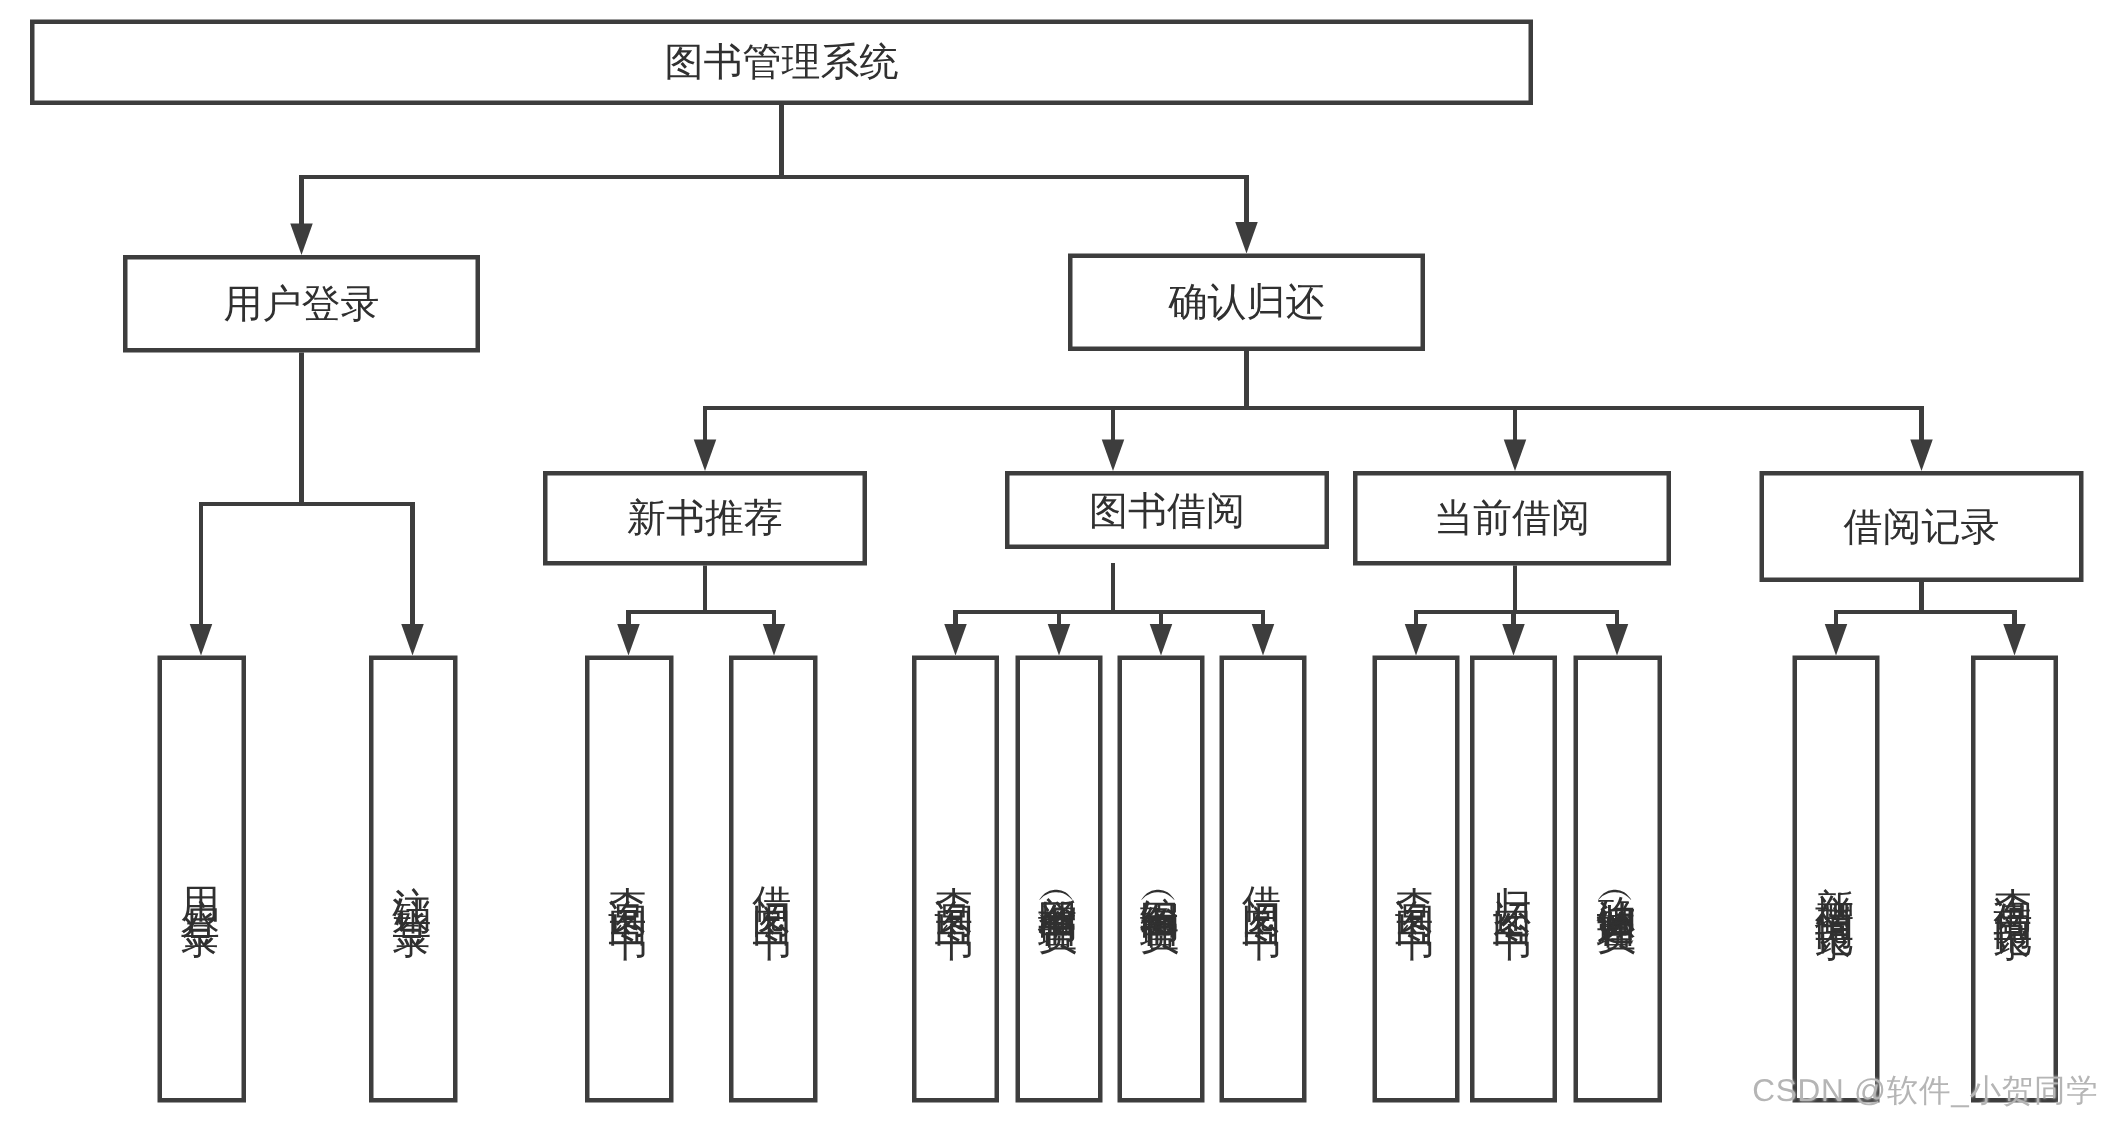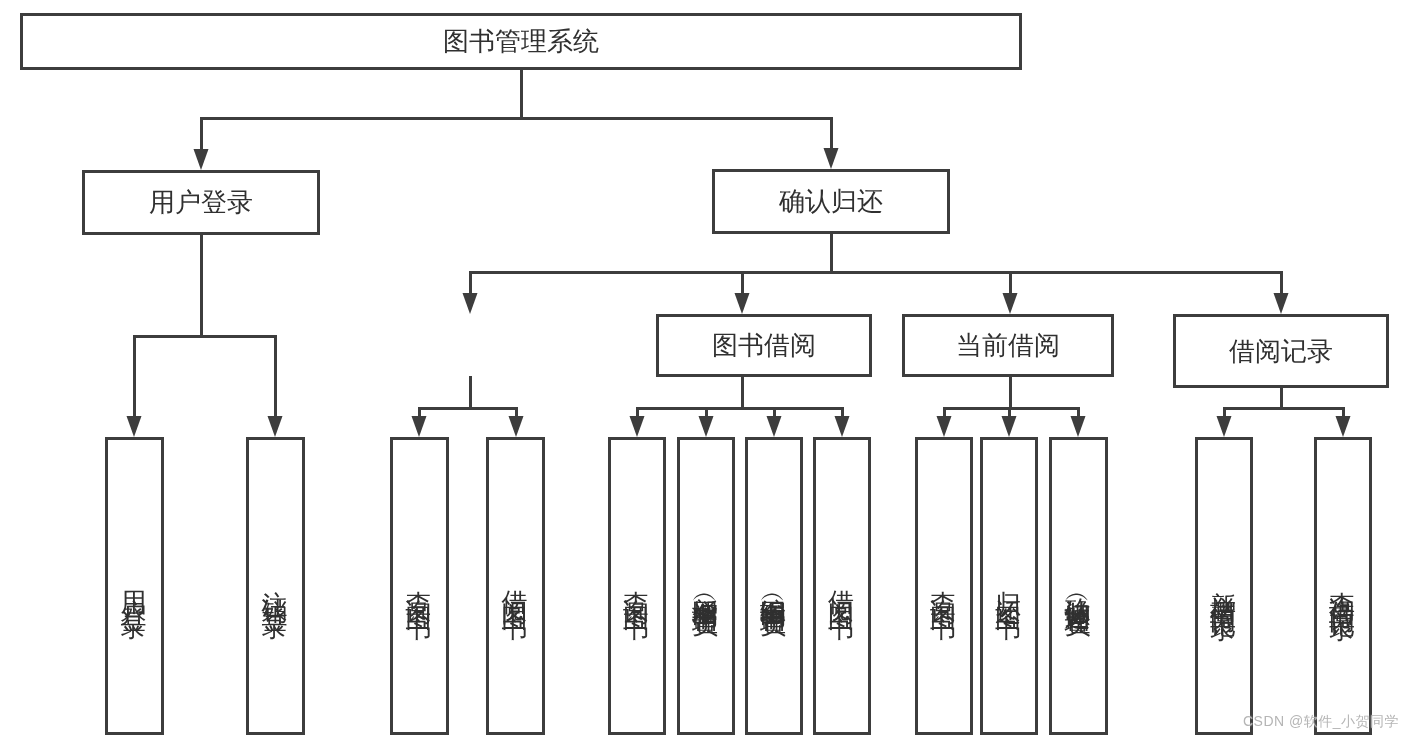--- a/index.html
+++ b/index.html
@@ -51,21 +51,21 @@
     white-space: normal;
   }
   .v.sp8 { letter-spacing: 8px; }
   .v.sp5 { letter-spacing: 5px; }
   .v.sp2 { letter-spacing: 2px; }
   .watermark {
     position: absolute;
     top: 713px;
     right: 6px;
     z-index: 5;
-    font-size: 14px;
+    font-size: 21px;
     color: #b5b5b5;
     letter-spacing: 0.5px;
     text-shadow: 0 0 2px rgba(255,255,255,0.85);
   }
 </style>
 </head>
 <body>
 
 <div class="canvas">
 
@@ -143,21 +143,22 @@
       <line x1="1343" y1="408" x2="1343" y2="420"></line>
       <polygon points="1335.5,416 1350.5,416 1343,437"></polygon>
     </g>
   </svg>
 
   <div class="node" style="left:20px; top:13px; width:1002px; height:57px">图书管理系统</div>
 
   <div class="node" style="left:82px; top:170px; width:238px; height:65px">用户登录</div>
   <div class="node" style="left:712px; top:169px; width:238px; height:65px">确认归还</div>
 
-  <div class="node" style="left:656px; top:314px; width:216px; height:63px">图书借阅</div>
+  <div class="node" style="left:362px; top:314px; width:216px; height:63px">新书推荐</div>
+  <div class="node" style="left:670px; top:314px; width:216px; height:52px">图书借阅</div>
   <div class="node" style="left:902px; top:314px; width:212px; height:63px">当前借阅</div>
   <div class="node" style="left:1173px; top:314px; width:216px; height:74px">借阅记录</div>
 
   <div class="node v sp8" style="left:105px; top:437px; width:59px; height:298px">用户登录</div>
   <div class="node v sp8" style="left:246px; top:437px; width:59px; height:298px">注销登录</div>
 
   <div class="node v sp8" style="left:390px; top:437px; width:59px; height:298px">查询图书</div>
   <div class="node v sp8" style="left:486px; top:437px; width:59px; height:298px">借阅图书</div>
 
   <div class="node v sp8" style="left:608px; top:437px; width:58px; height:298px">查询图书</div>

